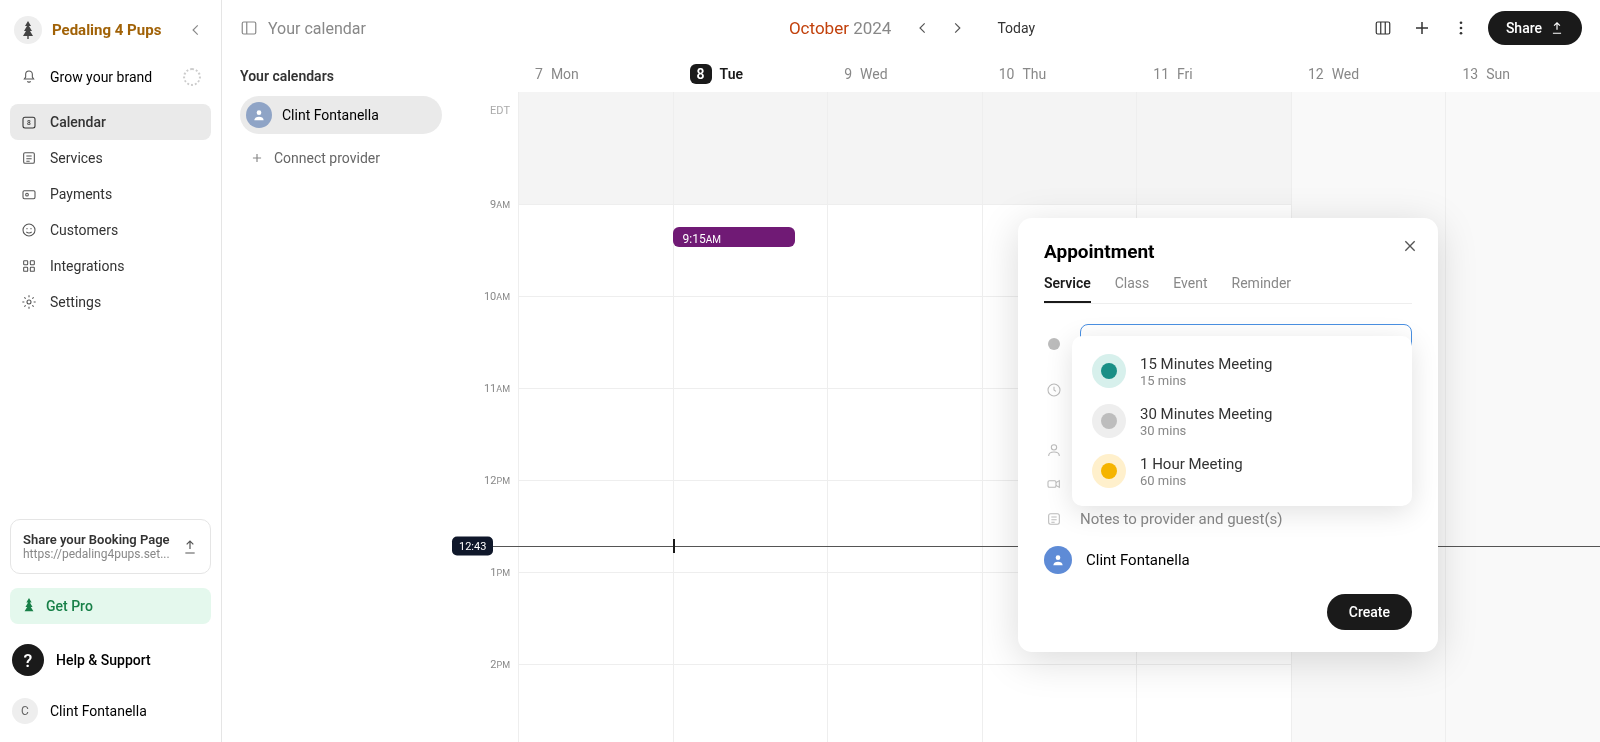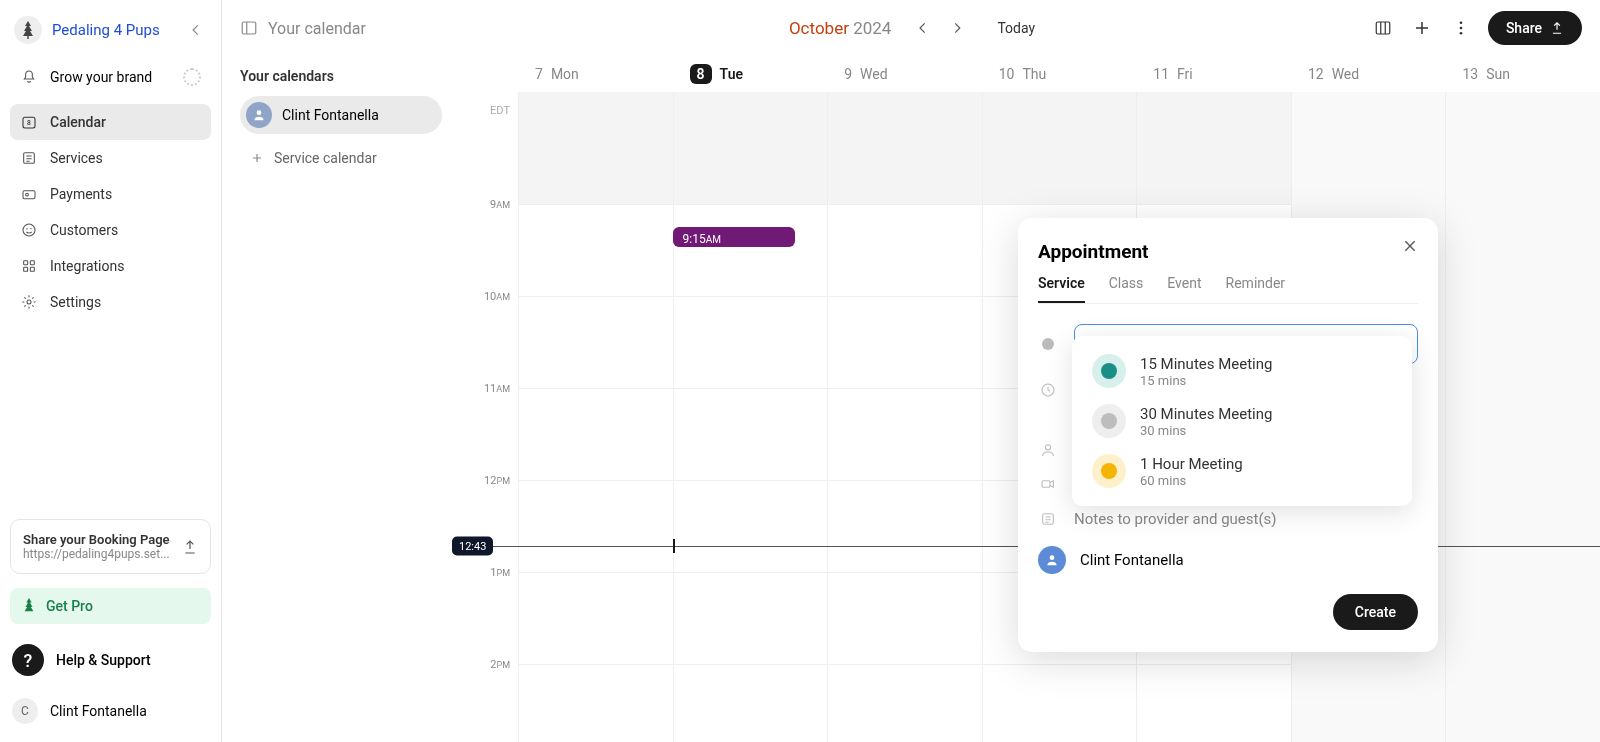--- a/index.html
+++ b/index.html
@@ -1,21 +1,21 @@
 <!DOCTYPE html>
 <html><head>
 <meta charset="utf-8">
 <style>
 * { margin: 0; padding: 0; box-sizing: border-box; font-family: -apple-system, BlinkMacSystemFont, "Segoe UI", Roboto, sans-serif; }
 body { background: #fff; width: 1600px; height: 742px; overflow: hidden; position: relative; }
 .app { display: flex; height: 100%; }
 .sidebar { width: 222px; border-right: 1px solid #e5e5e5; display: flex; flex-direction: column; padding: 14px 10px; }
 .brand-row { display: flex; align-items: center; gap: 10px; padding: 2px 4px 16px; }
 .brand-avatar { width: 28px; height: 28px; border-radius: 50%; background: #eee; display:flex; align-items:center; justify-content:center; color:#333;}
-.brand-name { font-weight: 400; font-size: 15px; color:#1d4ed8; flex:1; }
+.brand-name { font-weight: 700; font-size: 15px; color:#a16207; flex:1; }
 .collapse-btn { color:#888; padding:4px; }
 .nav-item { display:flex; align-items:center; gap:12px; padding:9px 10px; border-radius:8px; color:#333; font-size:14px; cursor:pointer; }
 .nav-item.active { background:#eaeaea; font-weight:500; }
 .nav-icon { width:18px; height:18px; color:#555; display:flex; align-items:center; justify-content:center; flex-shrink:0;}
 .grow-row { display:flex; align-items:center; gap:12px; padding:8px 10px 18px; justify-content:space-between;}
 .grow-left { display:flex; align-items:center; gap:12px;}
 .spinner { width:18px; height:18px; border:2px dotted #ccc; border-radius:50%; }
 .spacer { flex:1; }
 .share-card { border:1px solid #e5e5e5; border-radius:10px; padding:12px; display:flex; align-items:center; gap:10px; margin-bottom:14px;}
 .share-card .txt { flex:1; overflow:hidden;}
@@ -64,21 +64,21 @@
 .dayhead.today .dn { color:#1a1a1a; font-weight:600;}
 .gridbody { position:absolute; top:36px; left:0; right:0; bottom:0;}
 .hline { position:absolute; left:0; right:0; border-top:1px solid #eee;}
 .off-hours { position:absolute; top:0; left:0; right:0; height:112px; background:#f4f4f4; }
 .nowline { position:absolute; left:-66px; right:0; border-top:1px solid #555; z-index:3;}
 .nowbadge { position:absolute; left:-66px; transform:translateY(-50%); background:#0f172a; color:#fff; font-size:11px; padding:3px 7px; border-radius:5px; z-index:4;}
 .nowtick { position:absolute; transform:translateY(-50%); width:2px; height:14px; background:#1a1a1a; z-index:4;}
 .event-block { position:absolute; background:#701a75; color:#fff; border-radius:6px; padding:5px 10px; font-size:12px; z-index:5;}
 .event-block .ap { font-size:10px;}
 
-.popup { position:absolute; left:796px; top:218px; width:420px; background:#fff; border-radius:14px; box-shadow:0 8px 40px rgba(0,0,0,.15); padding:22px 20px; z-index:20;}
+.popup { position:absolute; left:796px; top:218px; width:420px; background:#fff; border-radius:14px; box-shadow:0 8px 40px rgba(0,0,0,.15); padding:22px 26px; z-index:20;}
 .popup h2 { font-size:19px; font-weight:700; margin-bottom:12px;}
 .popup .close { position:absolute; top:20px; right:20px; color:#555; cursor:pointer;}
 .ptabs { display:flex; gap:24px; border-bottom:1px solid #eee; margin-bottom:20px;}
 .ptab { padding-bottom:10px; font-size:14px; color:#888; cursor:pointer;}
 .ptab.active { color:#1a1a1a; font-weight:600; border-bottom:2px solid #1a1a1a;}
 .prow { display:flex; align-items:center; gap:16px; margin-bottom:18px;}
 .prow .picon { width:20px; color:#aaa; display:flex; justify-content:center;}
 .service-input { flex:1; border:1.5px solid #4a90e2; border-radius:8px; padding:10px 14px; font-size:15px; outline:none;}
 .service-input::placeholder { color:#888;}
 .dropdown { position:absolute; left:54px; right:26px; top:118px; background:#fff; border-radius:10px; box-shadow:0 6px 28px rgba(0,0,0,.12); padding:10px; z-index:25;}
@@ -280,21 +280,21 @@
                 <circle cx="12" cy="8" r="4" fill="#fff"></circle>
                 <path d="M4 21c0-4 4-6 8-6s8 2 8 6" fill="#fff"></path>
               </svg>
             </div>
           <span>Clint Fontanella</span>
         </div>
         <div class="connect-cal">
           <svg width="14" height="14" viewBox="0 0 24 24">
               <path d="M12 5v14M5 12h14" stroke="#888" stroke-width="2"></path>
             </svg>
-          <span>Service calendar</span>
+          <span>Connect provider</span>
         </div>
       </div>
 
       <div class="grid">
         <div class="timecol">
           <div class="tz">EDT</div>
           <div id="time-labels"></div>
         <div class="time-lbl" style="top: 148px;">9<span class="ap">AM</span></div>
             <div class="time-lbl" style="top: 240px; margin-left: 32px;">10<span class="ap">AM</span></div>
             <div class="time-lbl" style="top: 332px;">11<span class="ap">AM</span></div>

